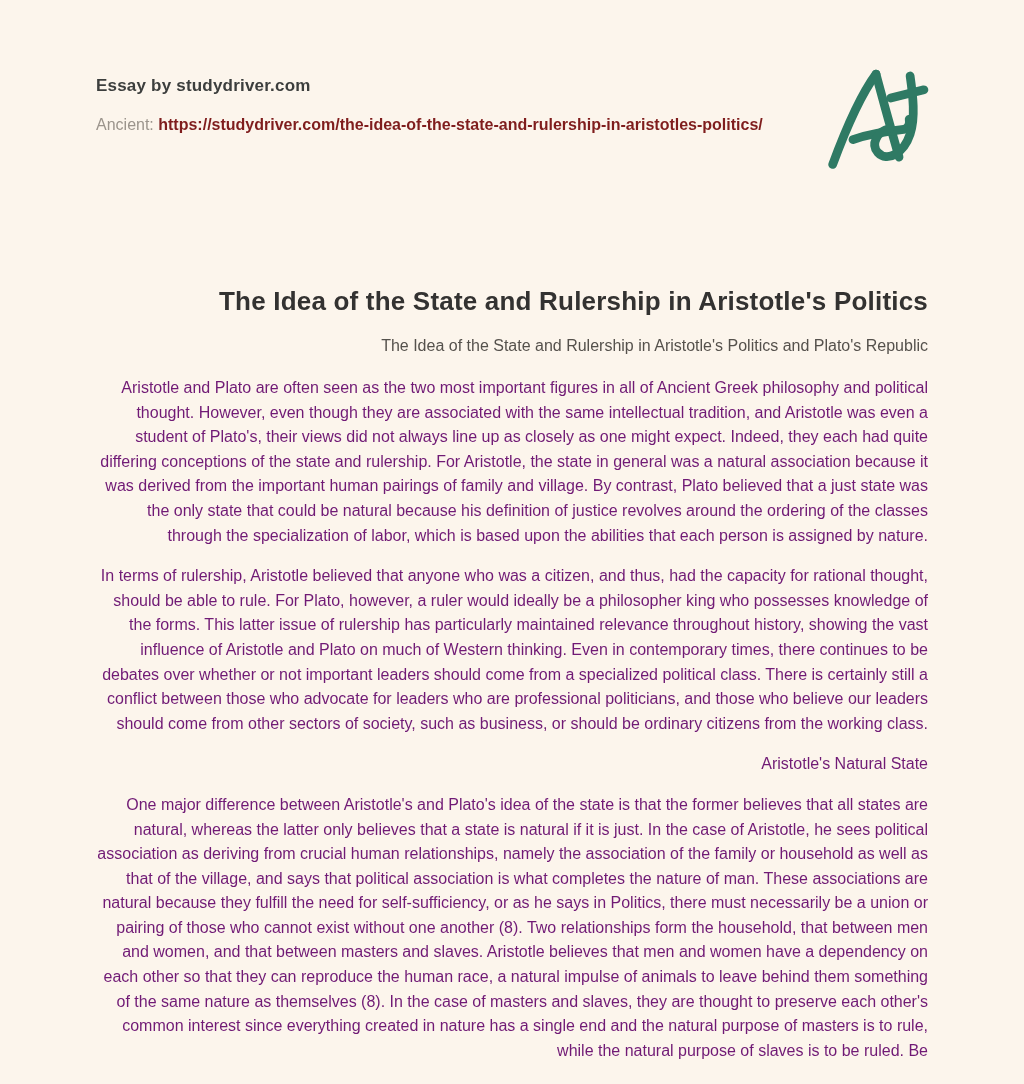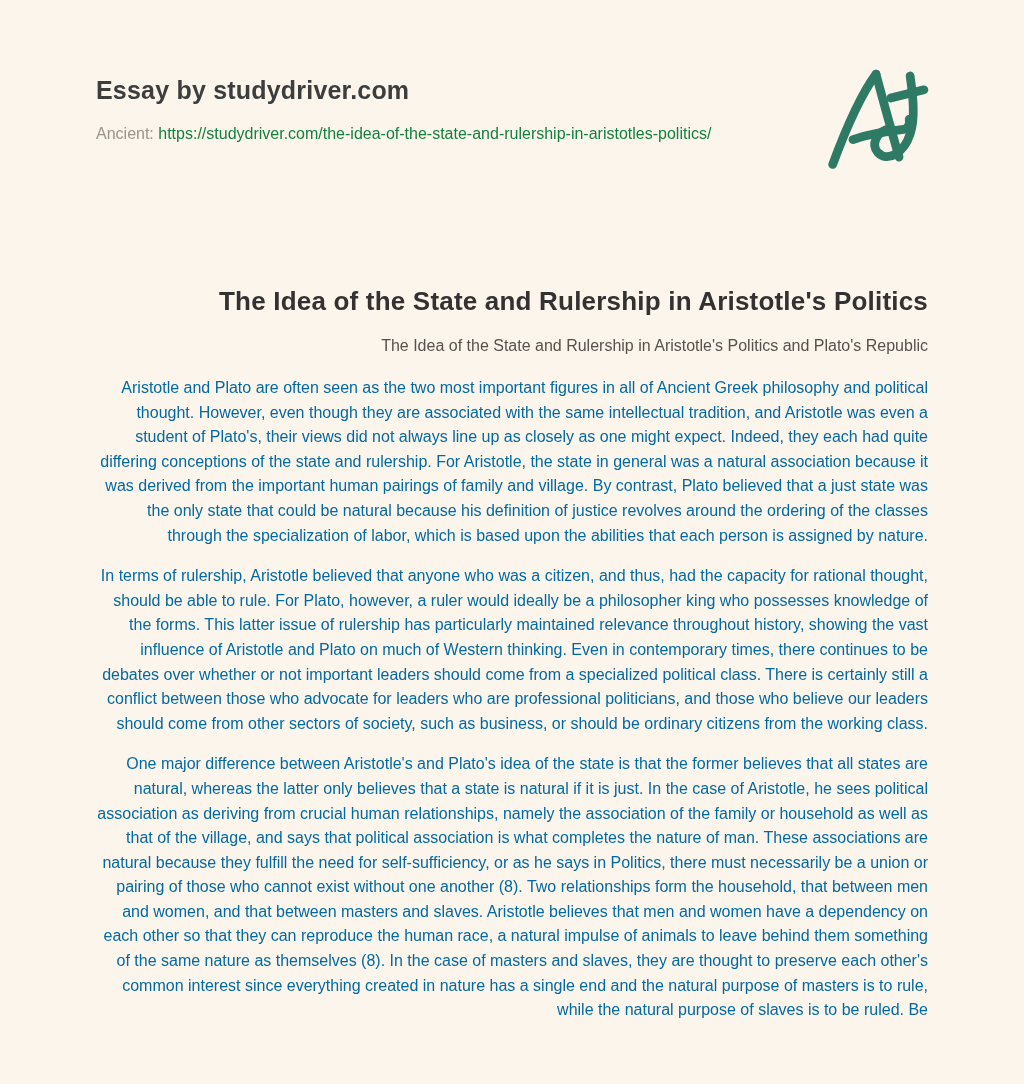--- a/index.html
+++ b/index.html
@@ -16,34 +16,35 @@
     height: 1084px;
     background: #fcf5ec;
   }
   .header {
     display: flex;
     justify-content: space-between;
     align-items: flex-start;
     padding: 72px 92px 0 96px;
   }
   .brand {
-    font-size: 25px;
+    font-size: 17px;
     font-weight: 700;
     color: #3c3e3d;
     letter-spacing: 0.2px;
     padding-top: 4px;
   }
   .source-line {
     margin-top: 20px;
     font-size: 16px;
     color: #9b948c;
   }
   .source-link {
-    color: #15803d;
+    color: #7f1d1d;
     text-decoration: none;
+    font-weight: bold;
   }
   .logo {
     width: 112px;
     height: 106px;
     margin-top: -8px;
     flex-shrink: 0;
   }
   .main {
     padding: 0 96px;
     text-align: right;
@@ -57,21 +58,21 @@
   }
   .subtitle {
     margin-top: 20px;
     font-size: 16px;
     color: #55514c;
   }
   .para {
     margin-top: 21px;
     font-size: 16px;
     line-height: 24.6px;
-    color: #0369a1;
+    color: #701a75;
     margin-bottom: 12px;
   }
   .para + .para { margin-top: 16px; }
 </style>
 </head>
 <body>
 
 <div class="page">
 
   <div class="header">
@@ -93,16 +94,17 @@
       </g>
     </svg>
   </div>
 
   <div class="main">
     <h1 class="title">The Idea of the State and Rulership in Aristotle's Politics</h1>
     <p class="subtitle">The Idea of the State and Rulership in Aristotle's Politics and Plato's Republic</p>
 
     <p class="para">Aristotle and Plato are often seen as the two most important figures in all of Ancient Greek philosophy and political thought. However, even though they are associated with the same intellectual tradition, and Aristotle was even a student of Plato's, their views did not always line up as closely as one might expect. Indeed, they each had quite differing conceptions of the state and rulership. For Aristotle, the state in general was a natural association because it was derived from the important human pairings of family and village. By contrast, Plato believed that a just state was the only state that could be natural because his definition of justice revolves around the ordering of the classes through the specialization of labor, which is based upon the abilities that each person is assigned by nature.</p>
     <p class="para">In terms of rulership, Aristotle believed that anyone who was a citizen, and thus, had the capacity for rational thought, should be able to rule. For Plato, however, a ruler would ideally be a philosopher king who possesses knowledge of the forms. This latter issue of rulership has particularly maintained relevance throughout history, showing the vast influence of Aristotle and Plato on much of Western thinking. Even in contemporary times, there continues to be debates over whether or not important leaders should come from a specialized political class. There is certainly still a conflict between those who advocate for leaders who are professional politicians, and those who believe our leaders should come from other sectors of society, such as business, or should be ordinary citizens from the working class.</p>
+    <p class="para">Aristotle's Natural State</p>
     <p class="para">One major difference between Aristotle's and Plato's idea of the state is that the former believes that all states are natural, whereas the latter only believes that a state is natural if it is just. In the case of Aristotle, he sees political association as deriving from crucial human relationships, namely the association of the family or household as well as that of the village, and says that political association is what completes the nature of man. These associations are natural because they fulfill the need for self-sufficiency, or as he says in Politics, there must necessarily be a union or pairing of those who cannot exist without one another (8). Two relationships form the household, that between men and women, and that between masters and slaves. Aristotle believes that men and women have a dependency on each other so that they can reproduce the human race, a natural impulse of animals to leave behind them something of the same nature as themselves (8). In the case of masters and slaves, they are thought to preserve each other's common interest since everything created in nature has a single end and the natural purpose of masters is to rule, while the natural purpose of slaves is to be ruled. Be</p>
   </div>
 
 </div>
 
 </body></html>

